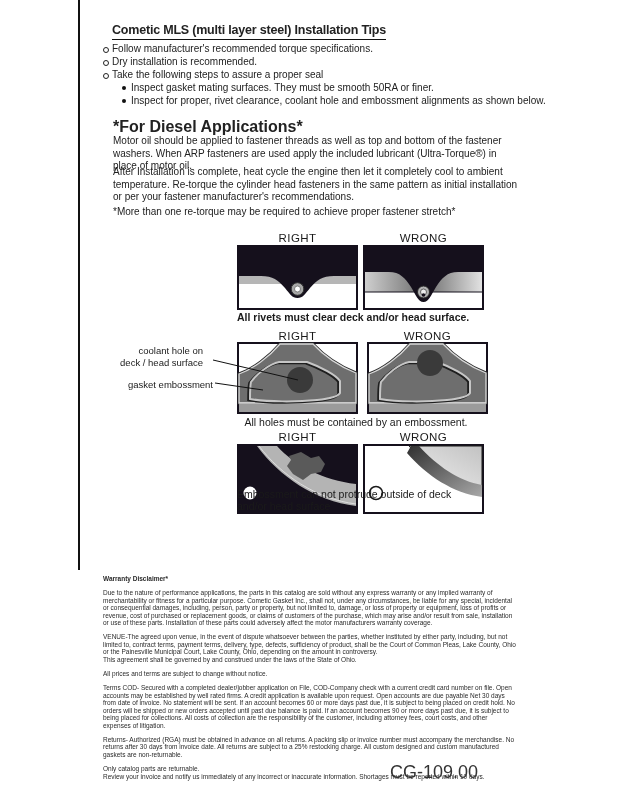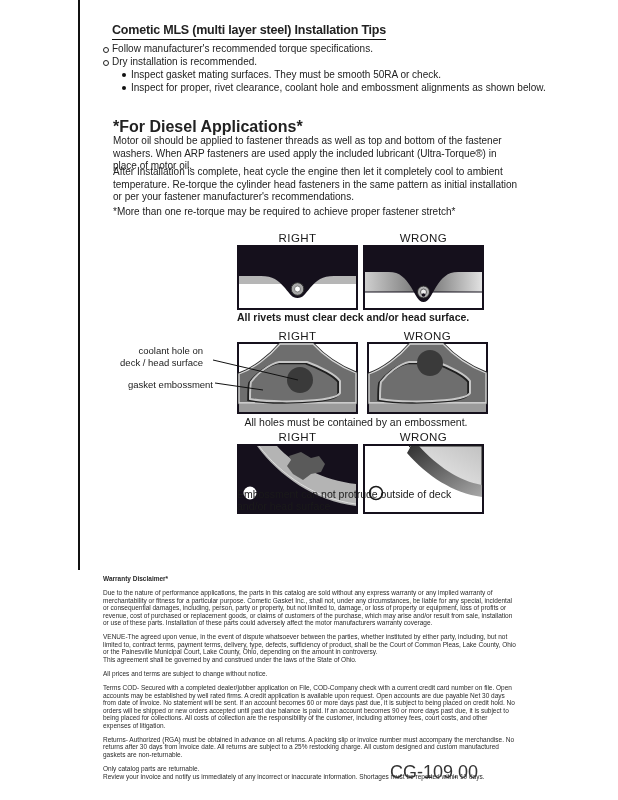--- a/index.html
+++ b/index.html
@@ -40,23 +40,27 @@
 
   <div class="abs bullets">
     <div class="b-row">
       <span class="marker open"></span>
       <span>Follow manufacturer's recommended torque specifications.</span>
     </div>
     <div class="b-row">
       <span class="marker open"></span>
       <span>Dry installation is recommended.</span>
     </div>
+    <div class="b-row">
+      <span class="marker open"></span>
+      <span>Take the following steps to assure a proper seal</span>
+    </div>
     <div class="b-row b-sub">
       <span class="marker fill"></span>
-      <span>Inspect gasket mating surfaces.  They must be smooth 50RA or check.</span>
+      <span>Inspect gasket mating surfaces.  They must be smooth 50RA or finer.</span>
     </div>
     <div class="b-row b-sub">
       <span class="marker fill"></span>
       <span>Inspect for proper, rivet clearance, coolant hole and embossment alignments as shown below.</span>
     </div>
   </div>
 
   <div class="abs diesel-head">*For Diesel Applications*</div>
   <div class="abs body-par" style="top:135px;">Motor oil should be applied to fastener threads as well as top and bottom of the fastener washers. When ARP fasteners are used apply the included lubricant (Ultra-Torque®) in place of motor oil.</div>
   <div class="abs body-par" style="top:166px;">After Installation is complete, heat cycle the engine then let it completely cool to ambient temperature. Re-torque the cylinder head fasteners in the same pattern as initial installation or per your fastener manufacturer's recommendations.</div>

